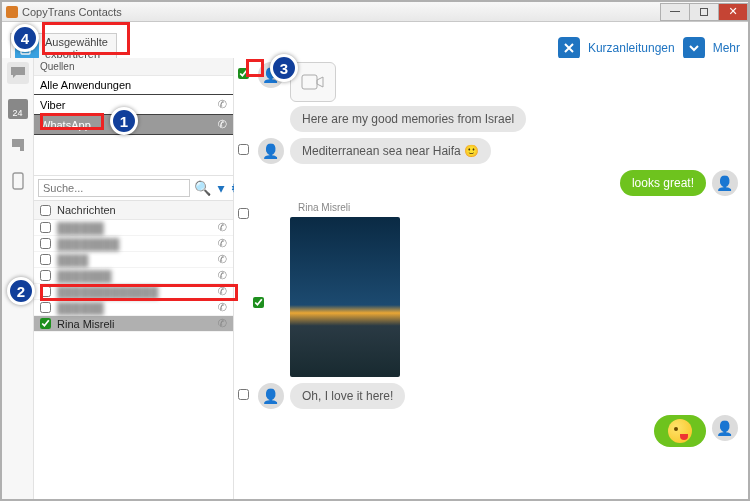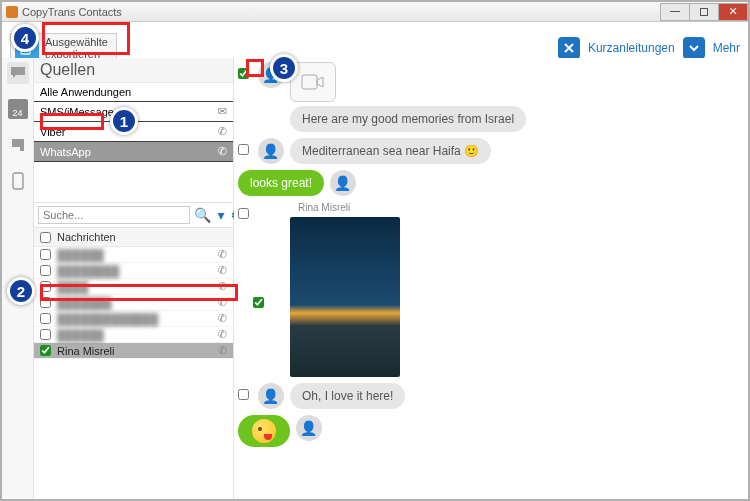--- a/index.html
+++ b/index.html
@@ -94,21 +94,21 @@
   .side-col {
     width:200px;
     border-right:1px solid #e2e2e2;
     display:flex; flex-direction:column;
     background:#fff;
   }
   .panel {
     border-bottom:1px solid #e2e2e2;
   }
   .source-header {
-    background:#f5f5f5; padding:3px 6px; font-size:16px; color:#555;
+    background:#f5f5f5; padding:3px 6px; font-size:10px; color:#555;
     border-bottom:1px solid #e8e8e8;
   }
   .source-row {
     display:flex; align-items:center; justify-content:space-between;
     padding:3px 6px; font-size:11px; cursor:pointer;
     border-bottom:1px solid #404040;
   }
   .source-row.selected { background:#9a9a9a; color:#fff; }
   .src-ico { font-size:11px; color:#888; }
   .source-row.selected .src-ico { color:#fff; }
@@ -139,21 +139,21 @@
   .msg-row.sel { background:#b0b0b0; color:#222; }
   .msg-row .blur { filter: blur(2px); color:#999; }
   .phone-ico { font-size:11px; color:#888; }
   .chk { width:11px; height:11px; }
 
   
   .chat-col { flex:1; display:flex; background:#fff; overflow:auto; padding:4px 10px 10px 4px; }
   .chat-stream { flex:1; display:flex; flex-direction:column; gap:6px; }
 
   .msg-block { display:flex; align-items:flex-start; gap:6px; }
-  .msg-block.right { justify-content:flex-start; }
+  .msg-block.right { justify-content:flex-end; }
   .chk-outer { width:14px; display:flex; align-items:flex-start; padding-top:6px;}
   .avatar {
     width:26px; height:26px; border-radius:50%; background:#dcdcdc;
     display:flex; align-items:center; justify-content:center; color:#bbb; font-size:14px;
   }
   .bubble-col { display:flex; flex-direction:column; gap:4px; max-width:380px; }
   .bubble {
     background:#e6e6e6; color:#555;
     padding:6px 12px; border-radius:14px; font-size:12px;
   }
@@ -277,24 +277,20 @@
     </div>
   </div>
 
   <div class="side-col">
     <div class="panel">
       <div class="source-header">Quellen</div>
       <div class="source-row">
         <span>Alle Anwendungen</span>
       </div>
       <div class="source-row">
-        <span>SMS/iMessage</span>
-        <span class="src-ico">✉</span>
-      </div>
-      <div class="source-row">
         <span>Viber</span>
         <span class="src-ico">✆</span>
       </div>
       <div class="source-row selected">
         <span>WhatsApp</span>
         <span class="src-ico">✆</span>
       </div>
       <div class="blank-area"></div>
     </div>
 

